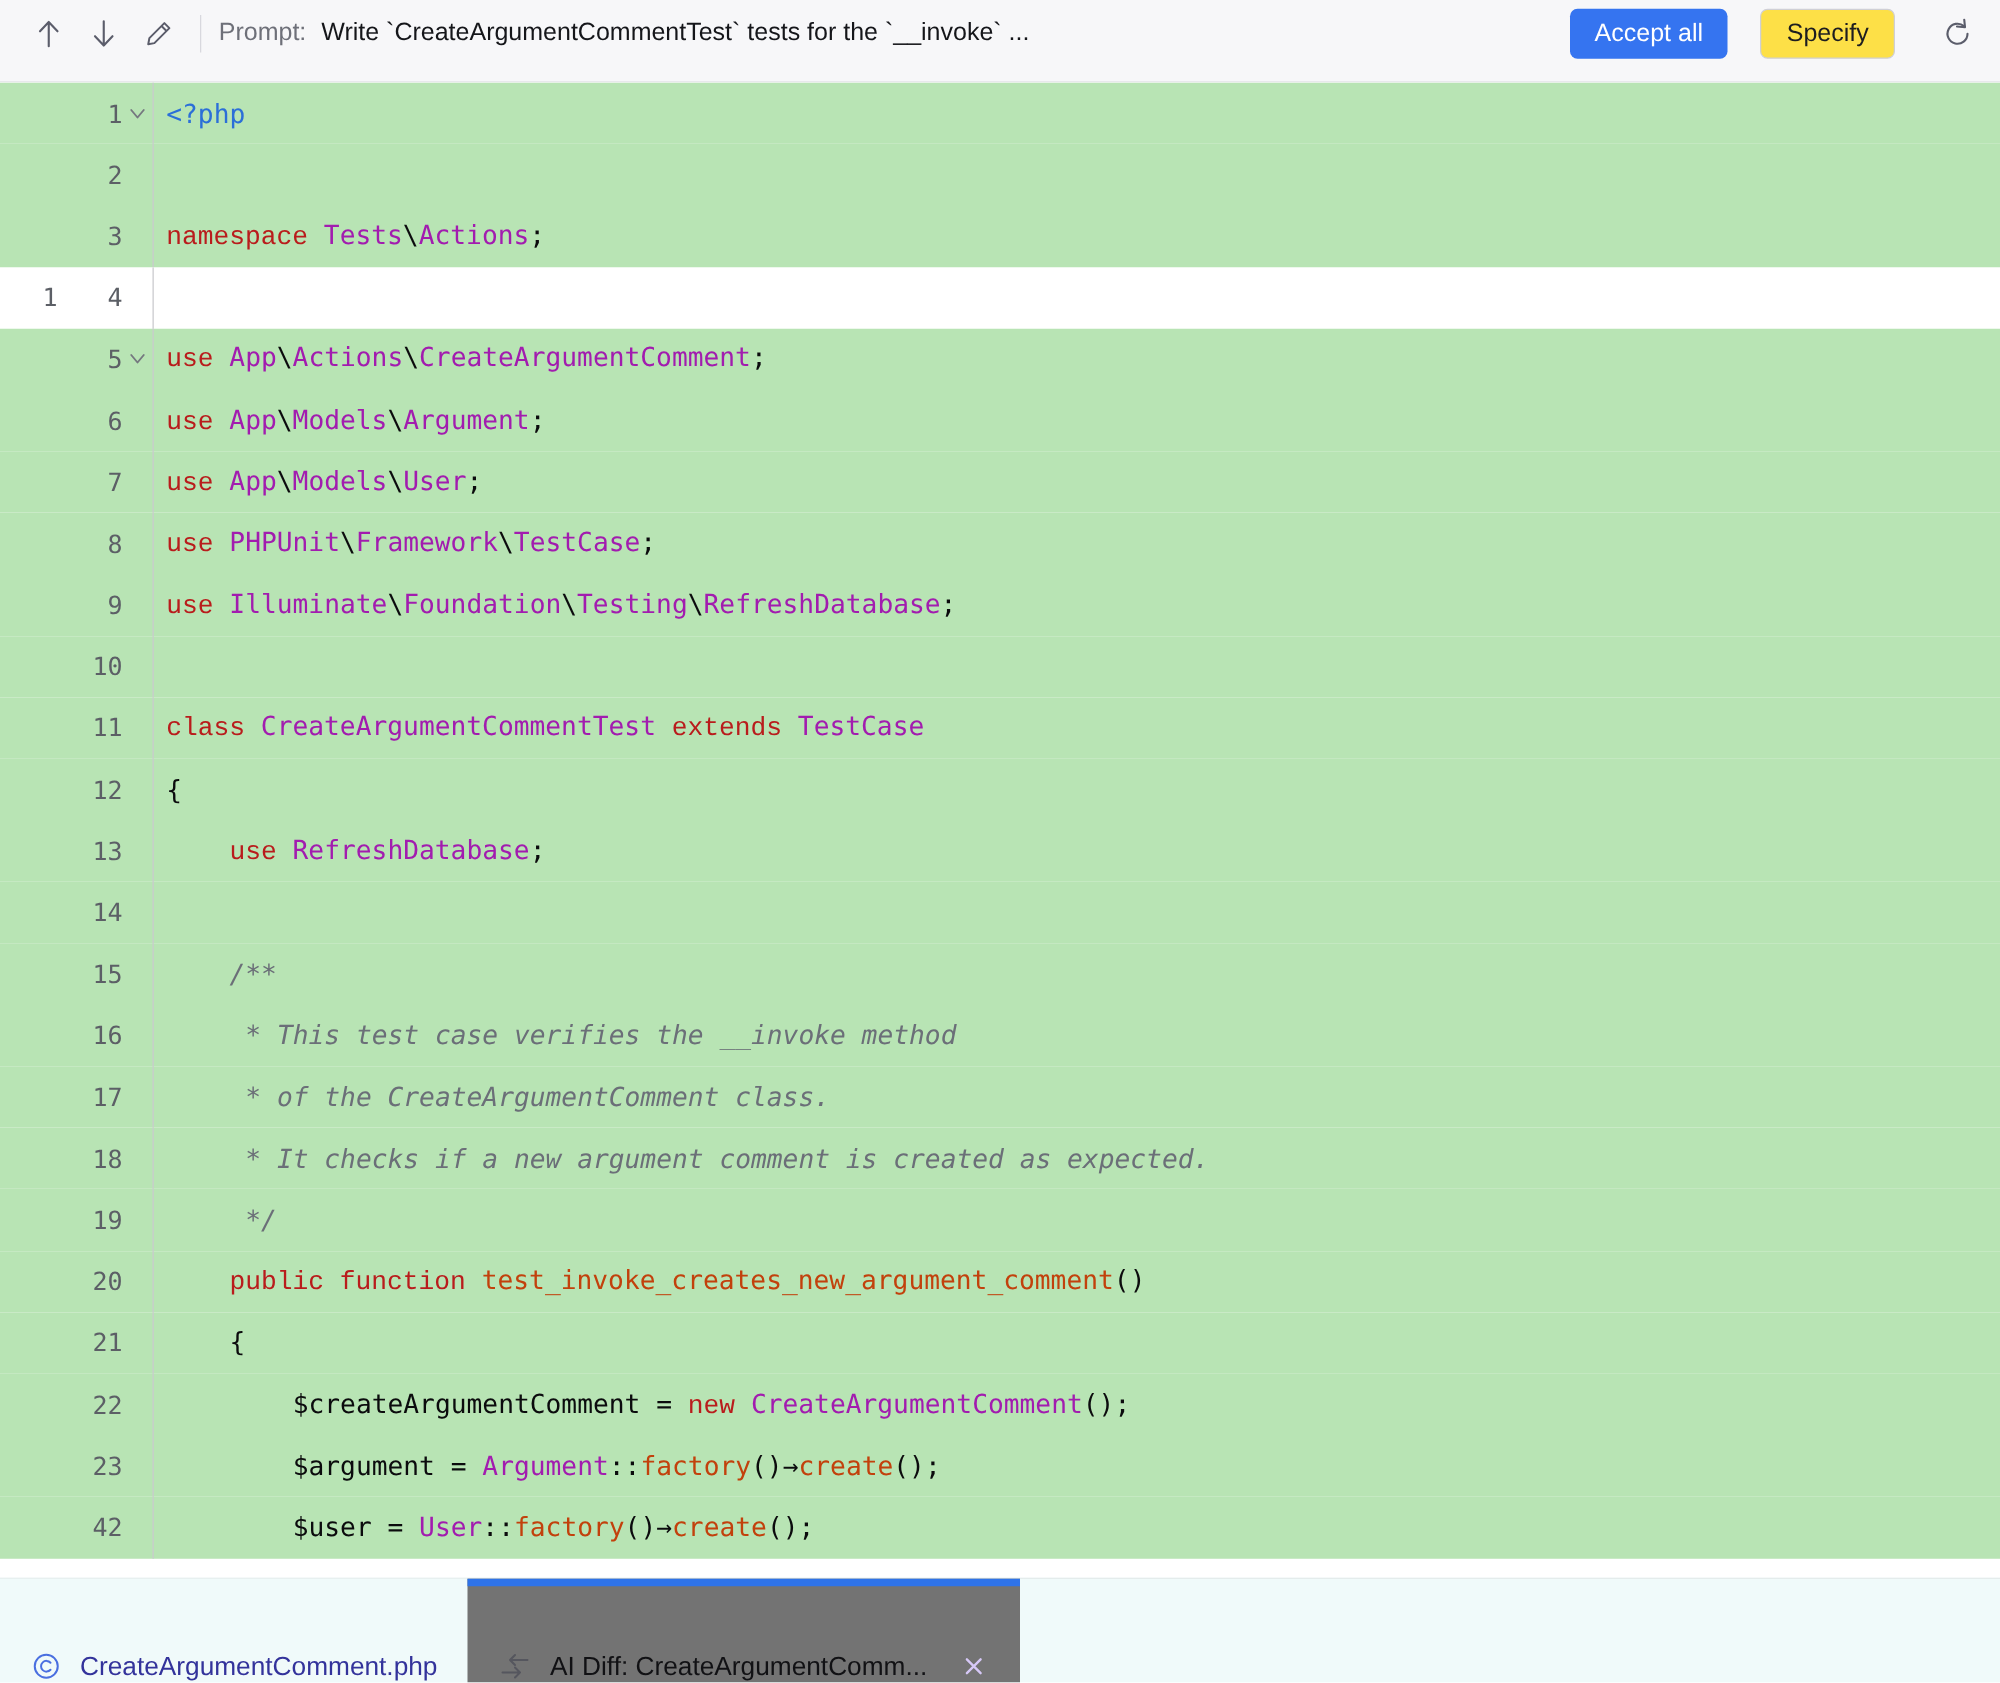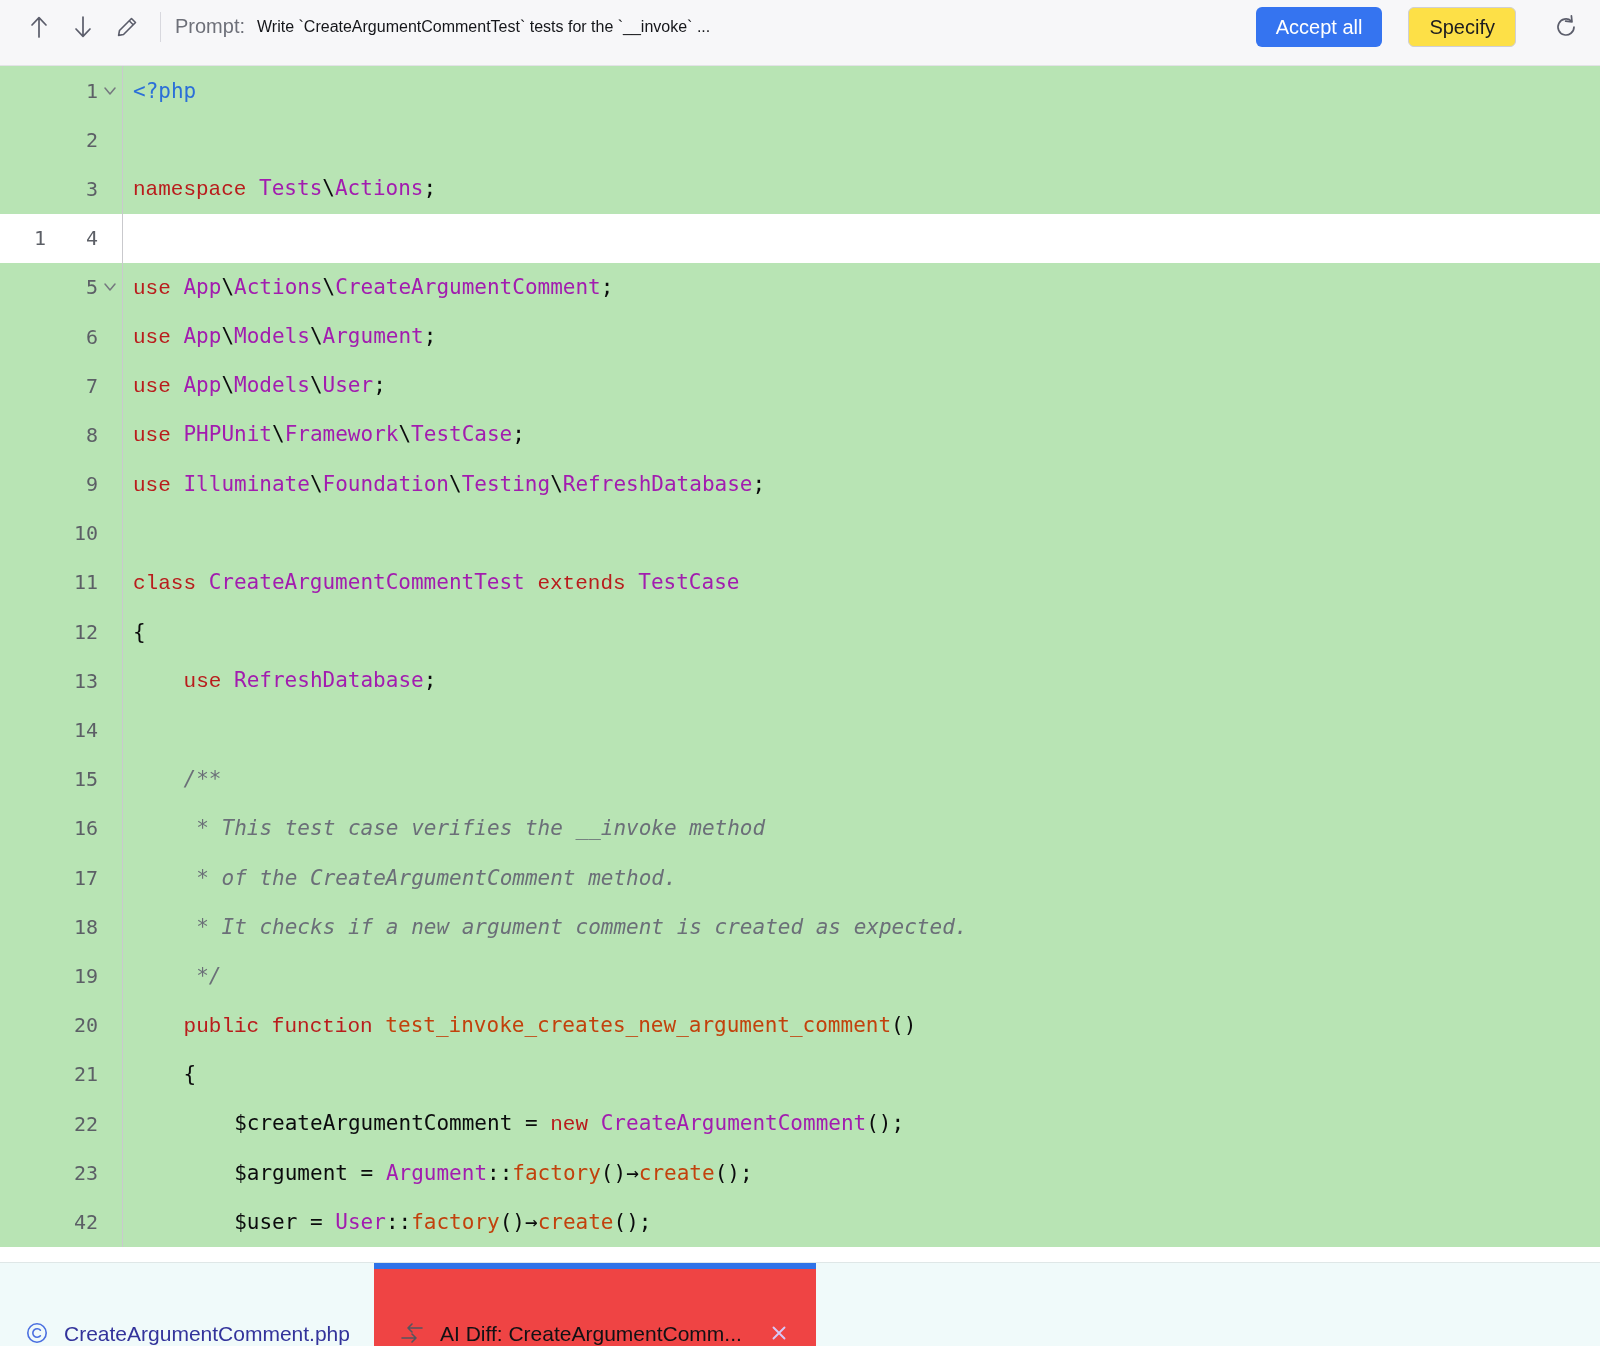--- a/index.html
+++ b/index.html
@@ -30,21 +30,21 @@
   .tb-icon svg { display: block; }
   .tb-sep {
     width: 1px; height: 30px; background: #d8d8de;
     margin: 0 14px 0 6px;
   }
   .prompt-label {
     font-size: 20px; color: #6e7079;
     margin-right: 12px; white-space: nowrap;
   }
   .prompt-text {
-    font-size: 16px; color: #15161a;
+    font-size: 20px; color: #15161a;
     white-space: nowrap; overflow: hidden; text-overflow: ellipsis;
     flex: 1 1 auto;
   }
   .tb-right { display: flex; align-items: center; gap: 16px; margin-left: 18px; flex: 0 0 auto; }
   .btn-accept {
     background: #3574f0; color: #ffffff;
     border: none; border-radius: 6px;
     font-size: 20px; font-family: "Liberation Sans", sans-serif;
     padding: 0 20px; height: 40px; line-height: 40px;
     cursor: pointer; white-space: nowrap;
@@ -127,21 +127,21 @@
     border-top: 1px solid #dfe7e7;
   }
   .tab {
     display: flex; align-items: flex-end;
     padding: 0 24px; gap: 14px;
     cursor: pointer; position: relative;
     font-size: 21px;
   }
   .tab.inactive { background: #f0fafa; color: #33339b; }
   .tab.active {
-    background: #ef4444; color: #111114;
+    background: #737373; color: #111114;
     border-top: 6px solid #2f73e8;
   }
   .tab-icon { display: flex; align-items: center; justify-content: center; flex: 0 0 auto; }
   .tab-label { white-space: nowrap; }
   .tab-close {
     margin-left: 10px; width: 26px; height: 26px;
     display: flex; align-items: center; justify-content: center;
     color: #d6c8f7; cursor: pointer; flex: 0 0 auto;
   }
 </style>
@@ -307,21 +307,21 @@
         <div class="gut-new">16</div>
         <div class="fold empty"></div>
         <div class="gut-div"></div>
         <div class="code"><span class="cm">     * This test case verifies the __invoke method</span></div>
       </div>
       <div class="row added">
         <div class="gut-old"></div>
         <div class="gut-new">17</div>
         <div class="fold empty"></div>
         <div class="gut-div"></div>
-        <div class="code"><span class="cm">     * of the CreateArgumentComment method.</span></div>
+        <div class="code"><span class="cm">     * of the CreateArgumentComment class.</span></div>
       </div>
       <div class="row added">
         <div class="gut-old"></div>
         <div class="gut-new">18</div>
         <div class="fold empty"></div>
         <div class="gut-div"></div>
         <div class="code"><span class="cm">     * It checks if a new argument comment is created as expected.</span></div>
       </div>
       <div class="row added">
         <div class="gut-old"></div>

